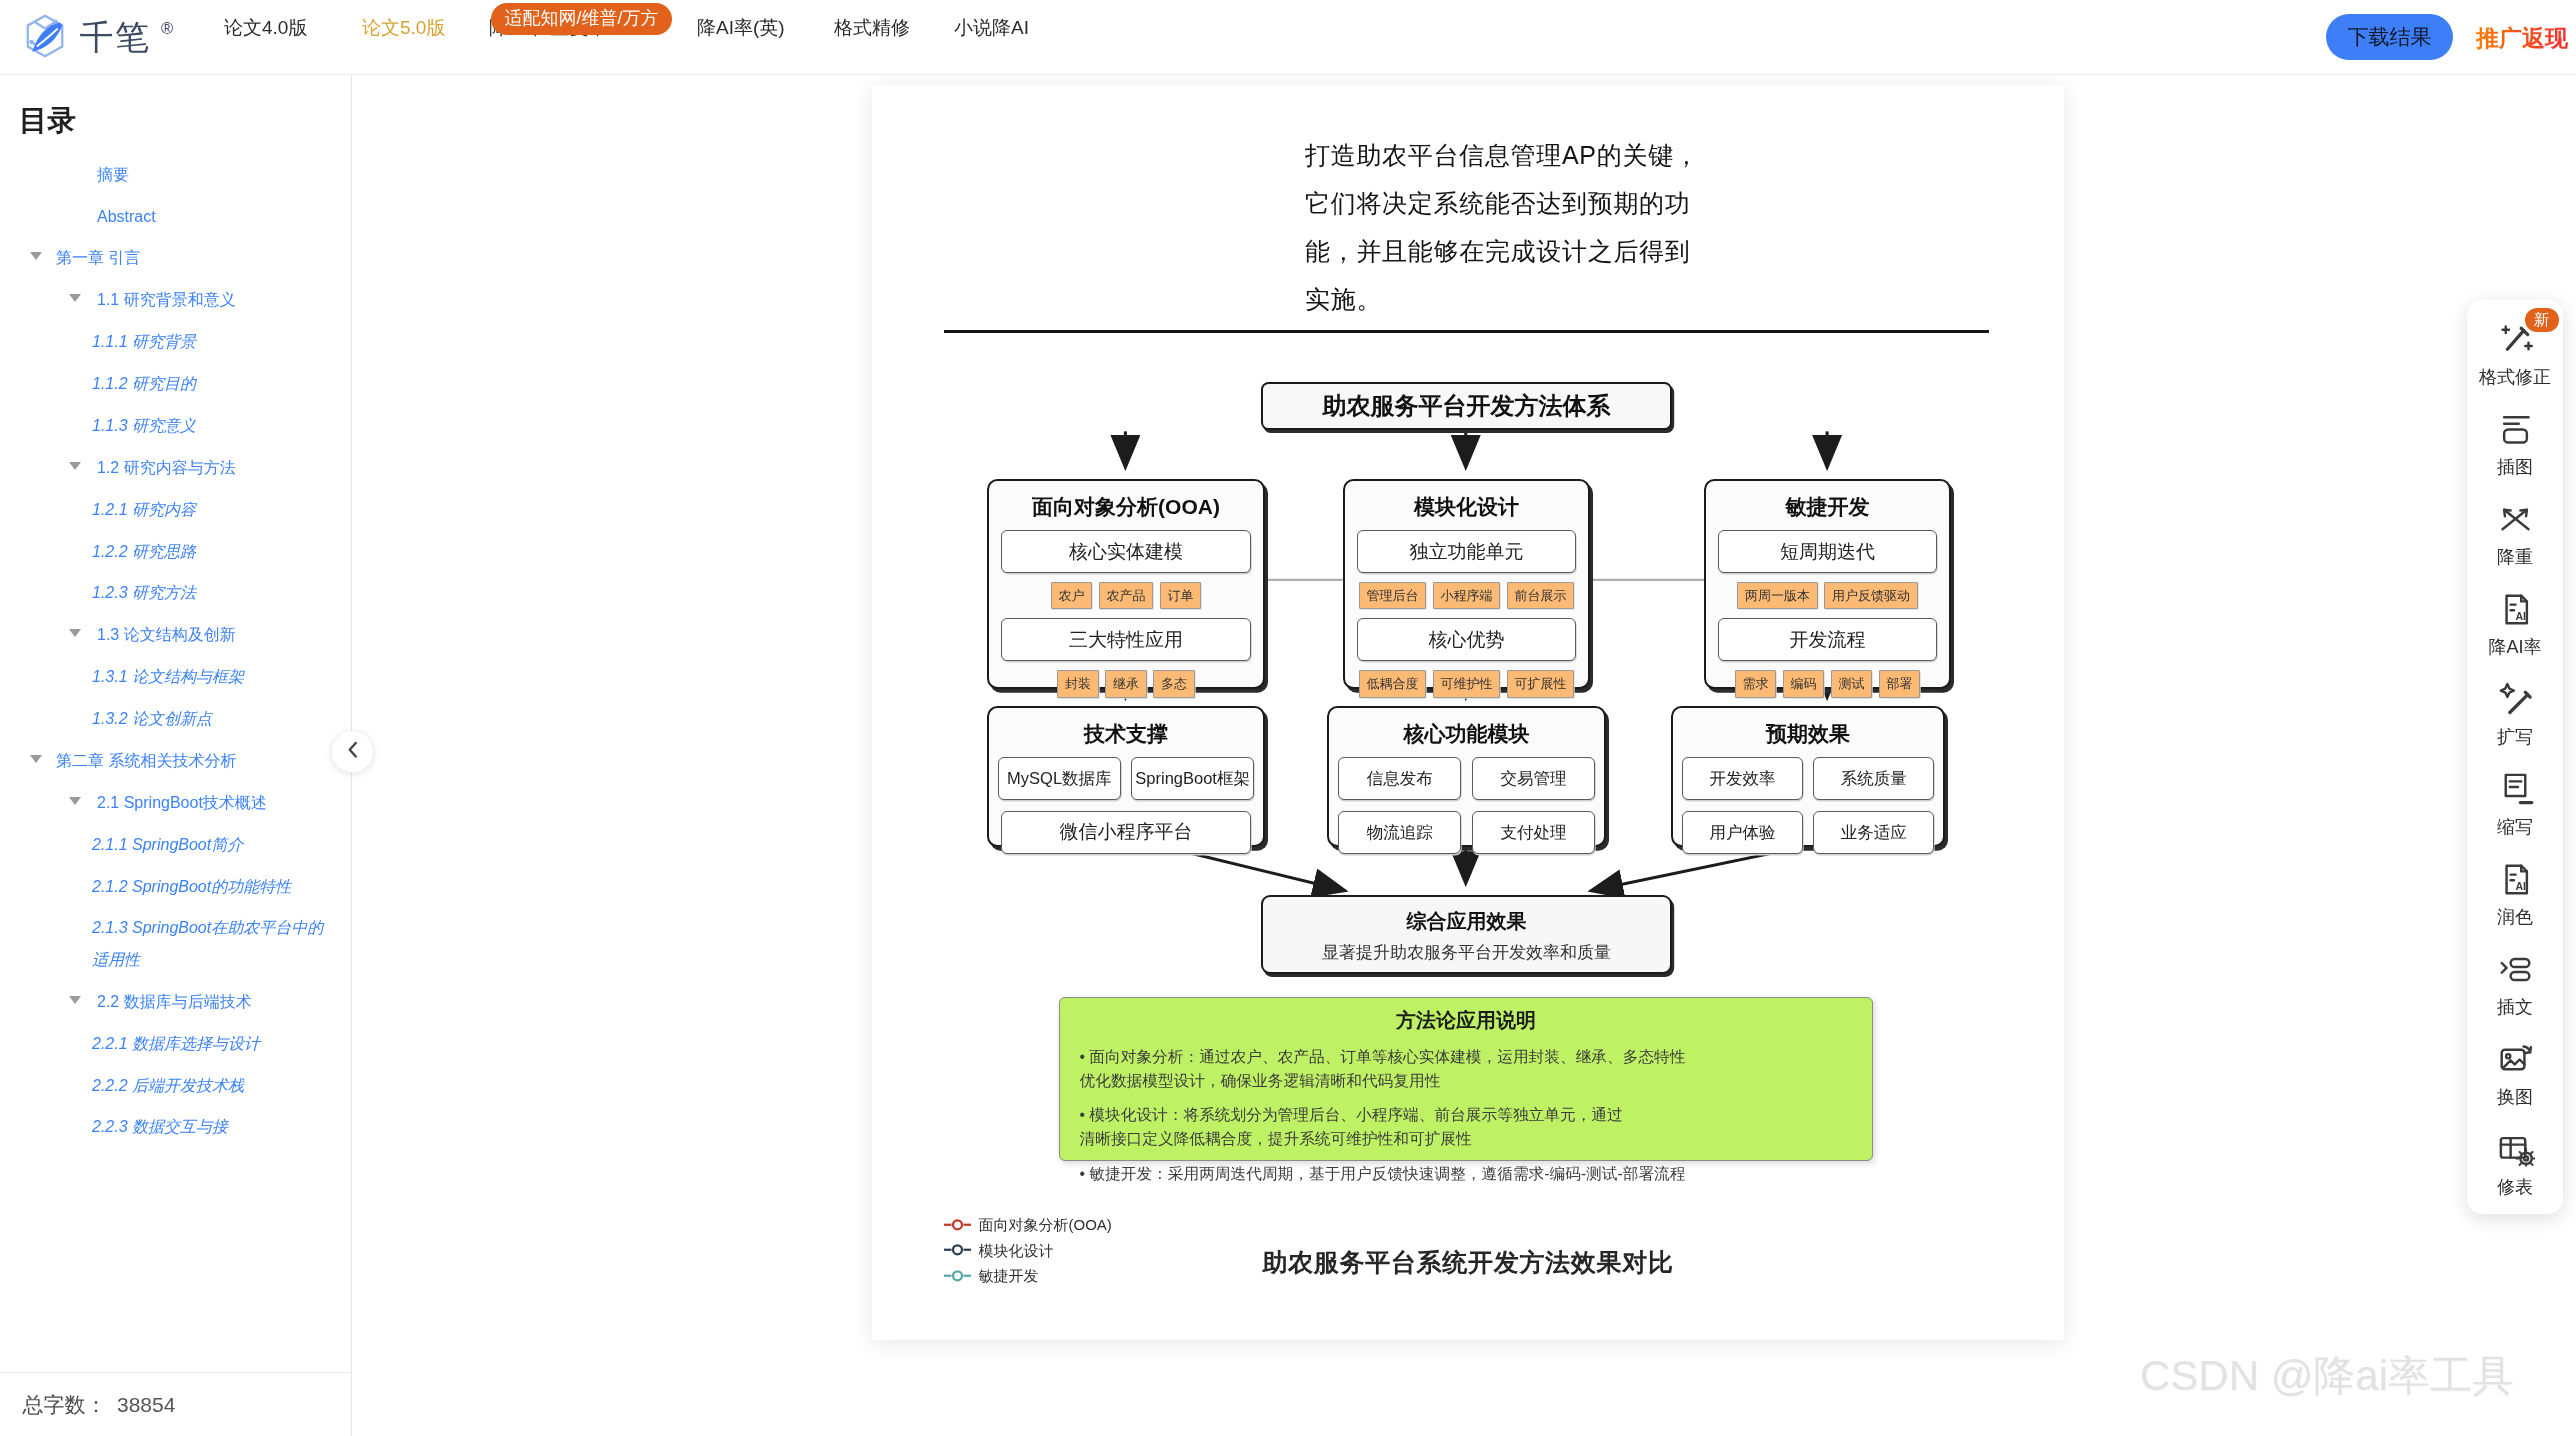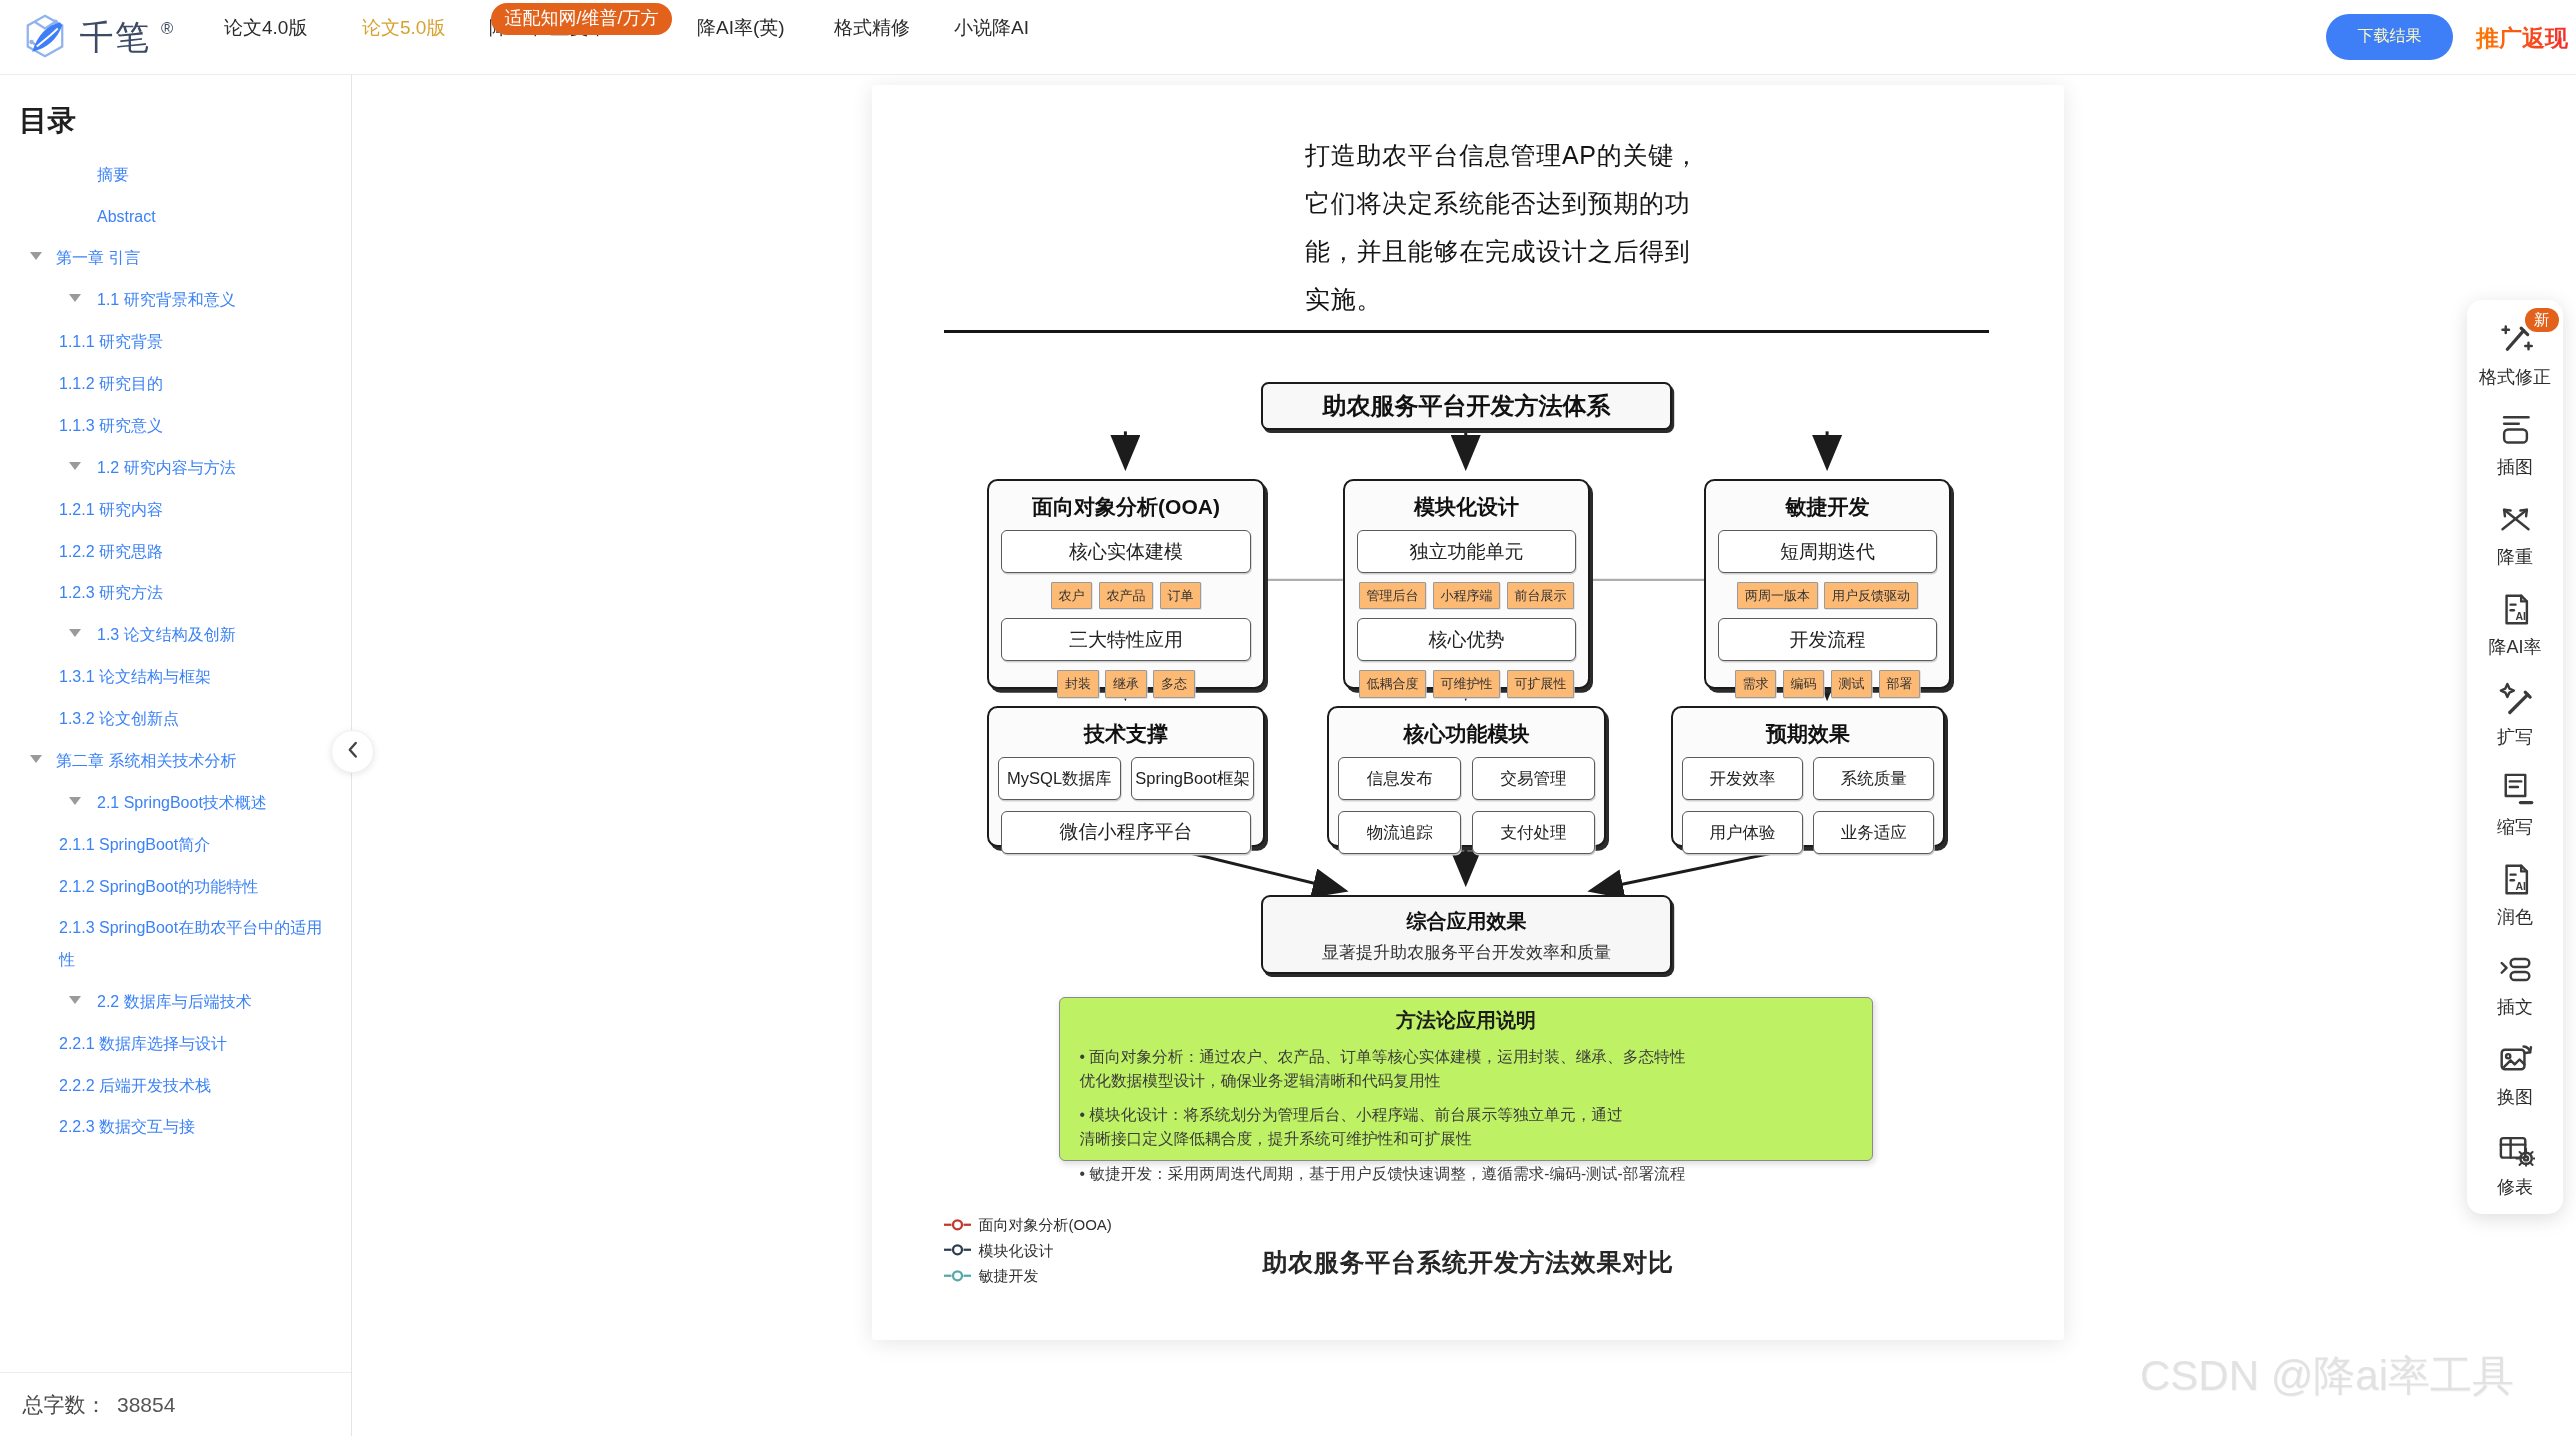--- a/index.html
+++ b/index.html
@@ -10,36 +10,36 @@
   .header { position:absolute; left:0; top:0; width:2576px; height:75px; background:#fff;
             border-bottom:0.7px solid #ececec; z-index:30; }
   .logo { position:absolute; left:21px; top:12px; display:flex; align-items:center; gap:10.5px; }
   .logo-text { font-size:34px; font-weight:normal; color:#3d4a63; letter-spacing:1.5px; }
   .logo-reg { font-size:16.5px; color:#3d4a63; vertical-align:top; position:relative; top:-9px; }
   .nav-item { position:absolute; top:15px; font-size:19px; color:#2b2b2b; cursor:pointer; white-space:nowrap;margin-left:34px; }
   .nav-item.active { color:#d7a230;text-align:right; }
   .nav-badge { position:absolute; left:491px; top:3px; height:31.5px; line-height:31.5px; padding:0 13.5px;
                background:#e2621b; color:#fff; font-size:18px; border-radius:16.5px; white-space:nowrap; z-index:31; }
   .download-btn { position:absolute; left:2326px; top:13.5px; width:127px; height:46px; border:none;
-                  border-radius:23px; background:#3e7ef7; color:#fef9c3; font-size:16px; cursor:pointer;
+                  border-radius:23px; background:#3e7ef7; color:#0f172a; font-size:21px; cursor:pointer;
                   font-family:inherit; }
   .promo-link { position:absolute; left:2476px; top:22.5px; font-size:23px; font-weight:bold;
                 background:linear-gradient(90deg,#ff7a00,#f32c2c);
                 -webkit-background-clip:text; background-clip:text; color:transparent; cursor:pointer; }
 
   
   .sidebar { position:absolute; left:0; top:75px; width:352px; bottom:0; background:#fff;
              border-right:0.7px solid #e4e4e4; overflow:hidden; z-index:20; }
   .toc-title { font-size:28.5px; font-weight:bold; color:#1f1f1f; margin:27px 0 13.5px 19px; }
   .toc-list { list-style:none; }
   .toc-item { position:relative; font-size:16px; color:#3b82f6; line-height:31.5px;
               padding:5.2px 16.5px 5.2px 0; cursor:pointer; }
   .toc-item.lvl0 { padding-left:56px; }
   .toc-item.lvl1 { padding-left:97px; }
-  .toc-item.lvl2 { padding-left:59px; }
+  .toc-item.lvl2 { padding-left:92px;font-style:italic; }
   .caret { position:absolute; top:15px; width:0; height:0; border-left:6.7px solid transparent;
            border-right:6.7px solid transparent; border-top:8.2px solid #9a9a9a; cursor:pointer; }
   .lvl0 > .caret { left:30px; }
   .lvl1 > .caret { left:69px; }
   .toc-footer { position:absolute; left:0; bottom:0; width:100%; height:64px; background:#fff;
                 border-top:0.7px solid #ececec; font-size:21px; color:#4a4a4a; line-height:64px;
                 padding-left:22.5px; }
   .toc-footer .num { margin-left:10.5px; color:#555; }
   .collapse-btn { position:absolute; left:331px; top:730px; width:43px; height:43px; border-radius:50%;
                   background:#fff; border:0.7px solid #f0f0f0; box-shadow:0 1.5px 7.5px rgba(0,0,0,.10);

